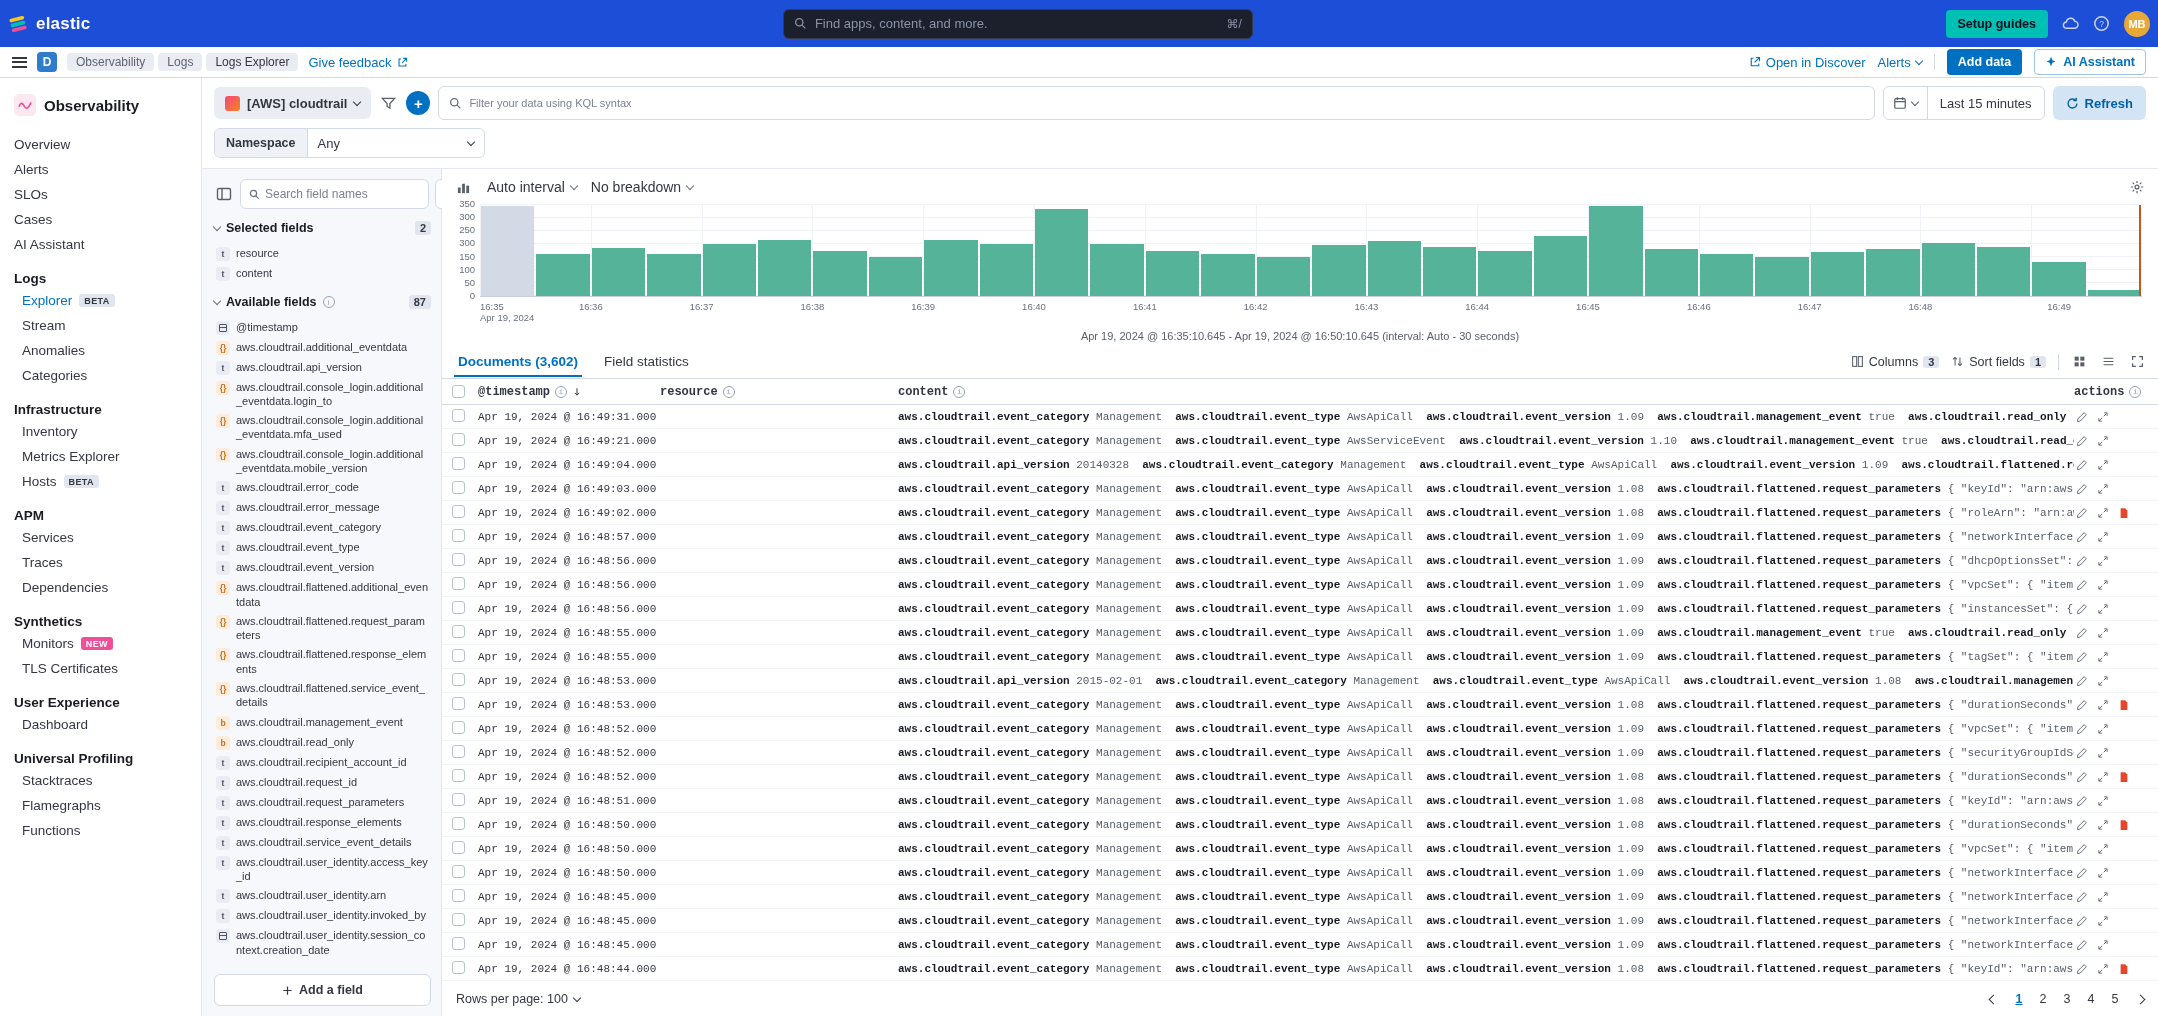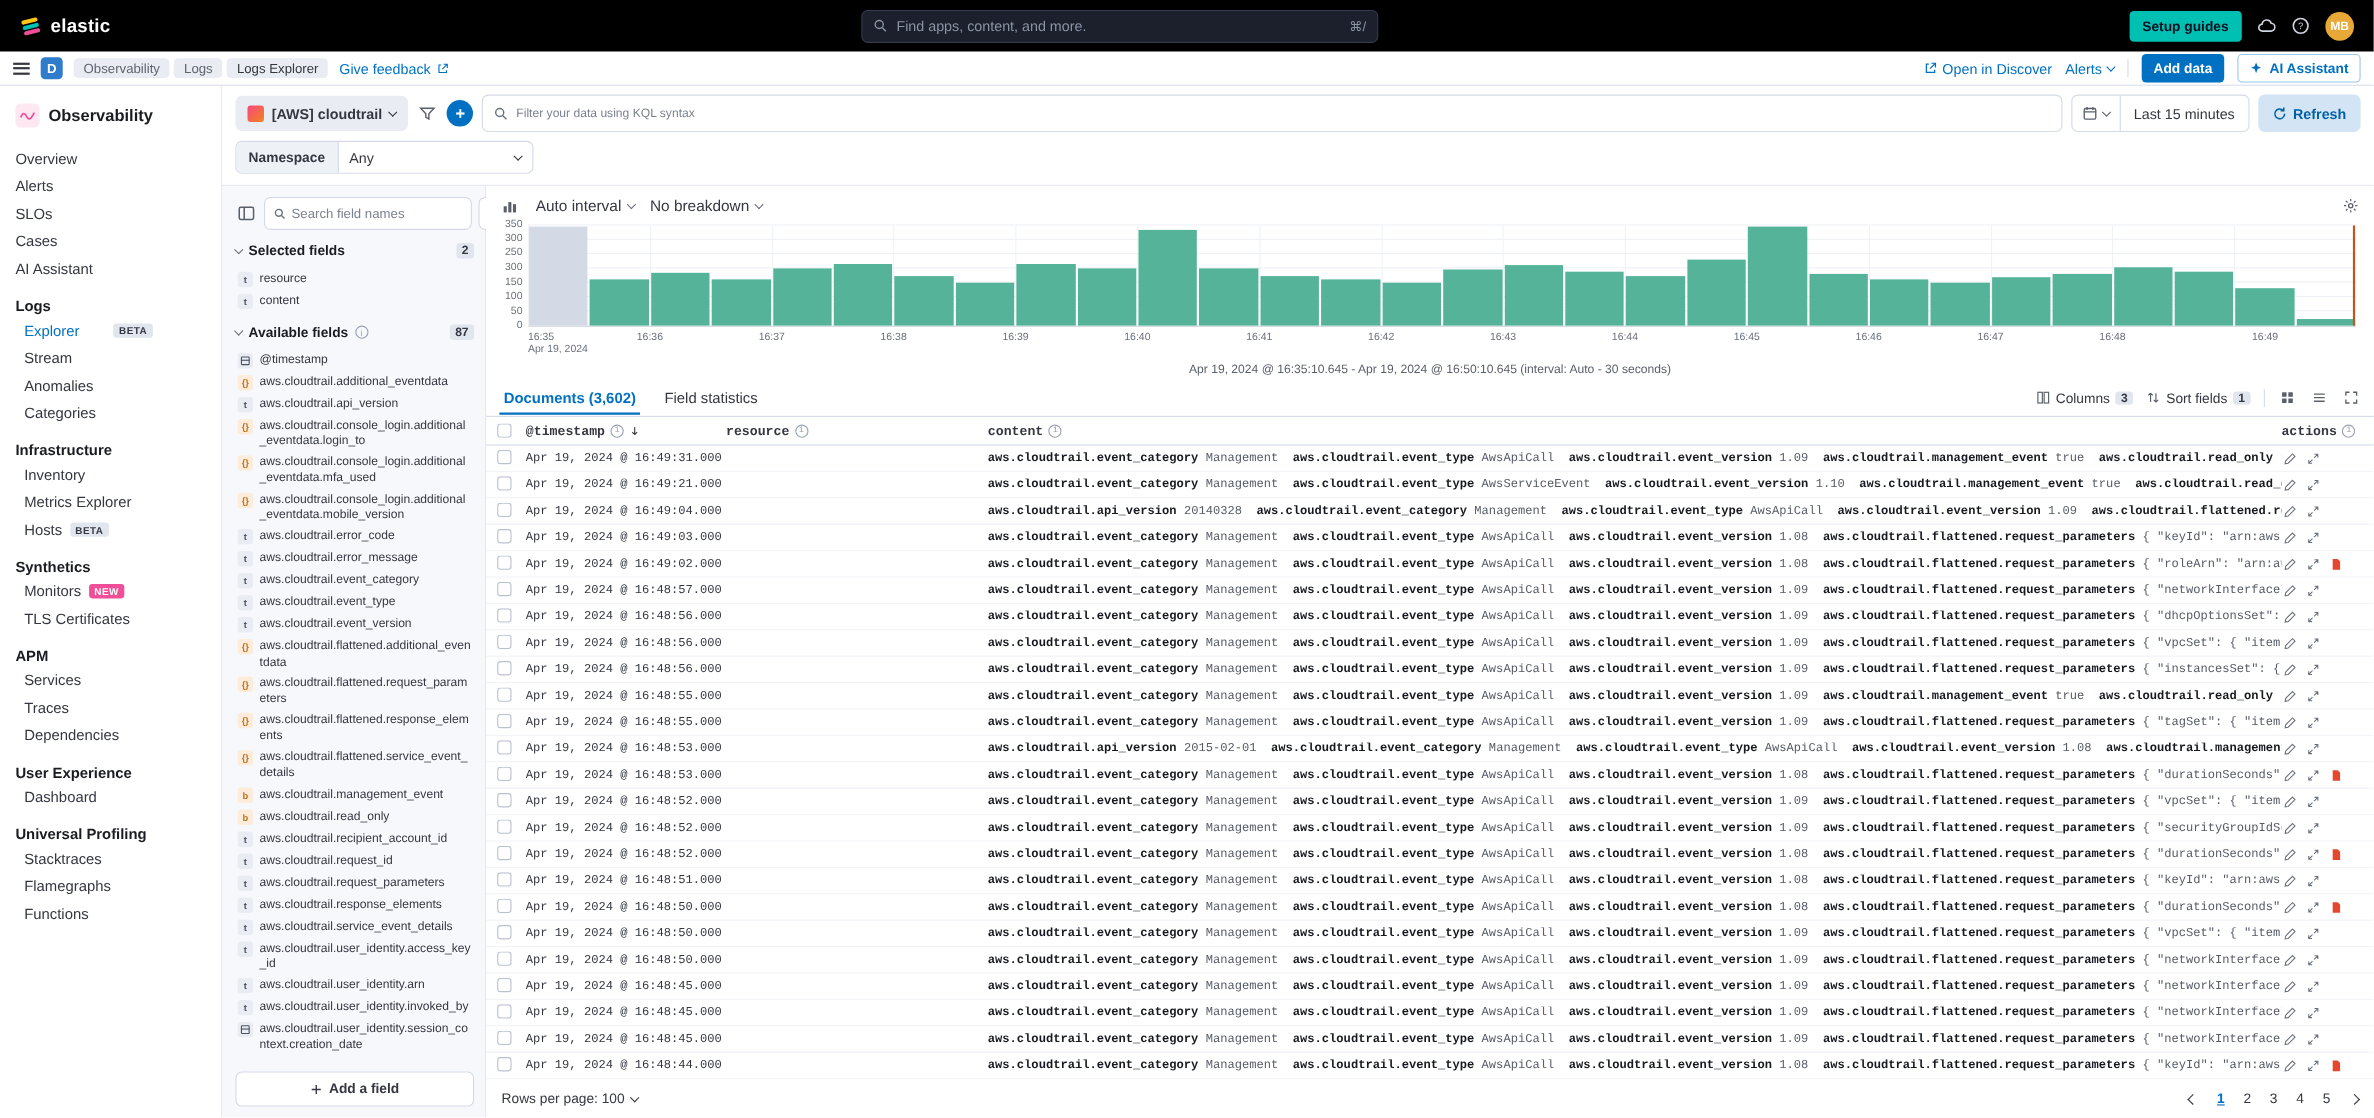--- a/index.html
+++ b/index.html
@@ -2,21 +2,21 @@
 <html><head>
 <meta charset="utf-8">
 <style>
   * { margin:0; padding:0; box-sizing:border-box; }
   html,body { width:2158px; height:1016px; overflow:hidden; background:#fff;
     font-family:"Liberation Sans","DejaVu Sans",sans-serif; color:#343741; font-size:13px; }
   .mono { font-family:"Liberation Mono","DejaVu Sans Mono",monospace; }
   svg { display:block; }
 
   
-  .topbar { height:47px; background:#000000; display:flex; align-items:center; padding:0 18px; }
+  .topbar { height:47px; background:#1d4ed8; display:flex; align-items:center; padding:0 8px; }
   .logo { display:flex; align-items:center; gap:8px; color:#fff; font-size:17px; font-weight:700; letter-spacing:.2px; }
   .topsearch { width:470px; height:30px; margin:0 auto; background:#1b202c; border:1px solid #343b4a;
     border-radius:6px; display:flex; align-items:center; gap:8px; padding:0 10px; }
   .topsearch input { flex:1; background:transparent; border:0; outline:0; color:#d6dae2; font-size:13px; font-family:inherit; }
   .topsearch input::placeholder { color:#8b93a5; }
   .kbd { color:#8b93a5; font-size:12px; }
   .topright { display:flex; align-items:center; gap:14px; }
   .setup-btn { background:#00bfb3; color:#07101f; border:0; border-radius:4px; height:28px; padding:0 12px;
     font-size:12.5px; font-weight:700; font-family:inherit; cursor:pointer; }
   .topicon { color:#cdd3df; }
@@ -43,21 +43,21 @@
   .chev { width:6px; height:6px; border-right:1.6px solid currentColor; border-bottom:1.6px solid currentColor;
     transform:rotate(45deg); display:inline-block; margin-top:-3px; }
 
   
   .app { display:flex; height:938px; }
   .sidenav { width:202px; border-right:1px solid #e3e6ef; padding:16px 14px; overflow:hidden; background:#fff; }
   .nav-title { display:flex; align-items:center; gap:8px; font-size:15px; font-weight:700; color:#1a1c21; margin-bottom:16px; }
   .obs-icon { width:22px; height:22px; border-radius:5px; background:#fde7f0; display:flex; align-items:center; justify-content:center; }
   .nav-item { padding:5px 0; font-size:13.5px; color:#343741; cursor:pointer; display:flex; align-items:center; }
   .nav-item.sub { padding-left:8px; }
-  .nav-item.active { color:#0071c2;gap:24px; }
+  .nav-item.active { color:#0071c2; }
   .nav-sec { margin-top:14px; }
   .nav-sec-title { font-size:13.5px; font-weight:700; color:#1a1c21; margin-bottom:2px; }
   .nbadge { margin-left:7px; font-size:9px; font-weight:700; border-radius:3px; padding:1.5px 5px; letter-spacing:.4px; }
   .nbadge-beta { background:#e0e5ee; color:#343741; }
   .nbadge-new { background:#f04e98; color:#fff; }
 
   .workspace { flex:1; display:flex; flex-direction:column; min-width:0;justify-content:space-between; }
 
   
   .querybar { background:#fff; padding:8px 12px 4px; display:flex; align-items:center; gap:8px; }
@@ -286,39 +286,39 @@
           </div>
           <div class="nav-item sub">
             <span>Metrics Explorer</span>
           </div>
           <div class="nav-item sub">
             <span>Hosts</span>
             <span class="nbadge nbadge-beta">BETA</span>
           </div>
         </div>
         <div class="nav-sec">
+          <div class="nav-sec-title">APM</div>
+          <div class="nav-item sub">
+            <span>Services</span>
+          </div>
+          <div class="nav-item sub">
+            <span>Traces</span>
+          </div>
+          <div class="nav-item sub">
+            <span>Dependencies</span>
+          </div>
+        </div>
+        <div class="nav-sec">
           <div class="nav-sec-title">Synthetics</div>
           <div class="nav-item sub">
             <span>Monitors</span>
             <span class="nbadge nbadge-new">NEW</span>
           </div>
           <div class="nav-item sub">
             <span>TLS Certificates</span>
-          </div>
-        </div>
-        <div class="nav-sec">
-          <div class="nav-sec-title">APM</div>
-          <div class="nav-item sub">
-            <span>Services</span>
-          </div>
-          <div class="nav-item sub">
-            <span>Traces</span>
-          </div>
-          <div class="nav-item sub">
-            <span>Dependencies</span>
           </div>
         </div>
         <div class="nav-sec">
           <div class="nav-sec-title">User Experience</div>
           <div class="nav-item sub">
             <span>Dashboard</span>
           </div>
         </div>
         <div class="nav-sec">
           <div class="nav-sec-title">Universal Profiling</div>

